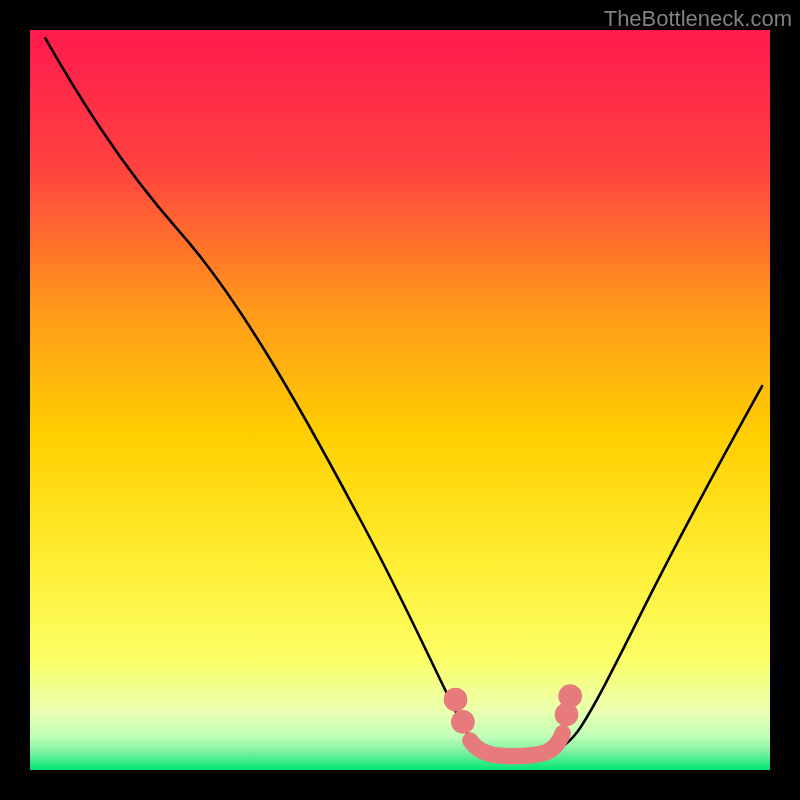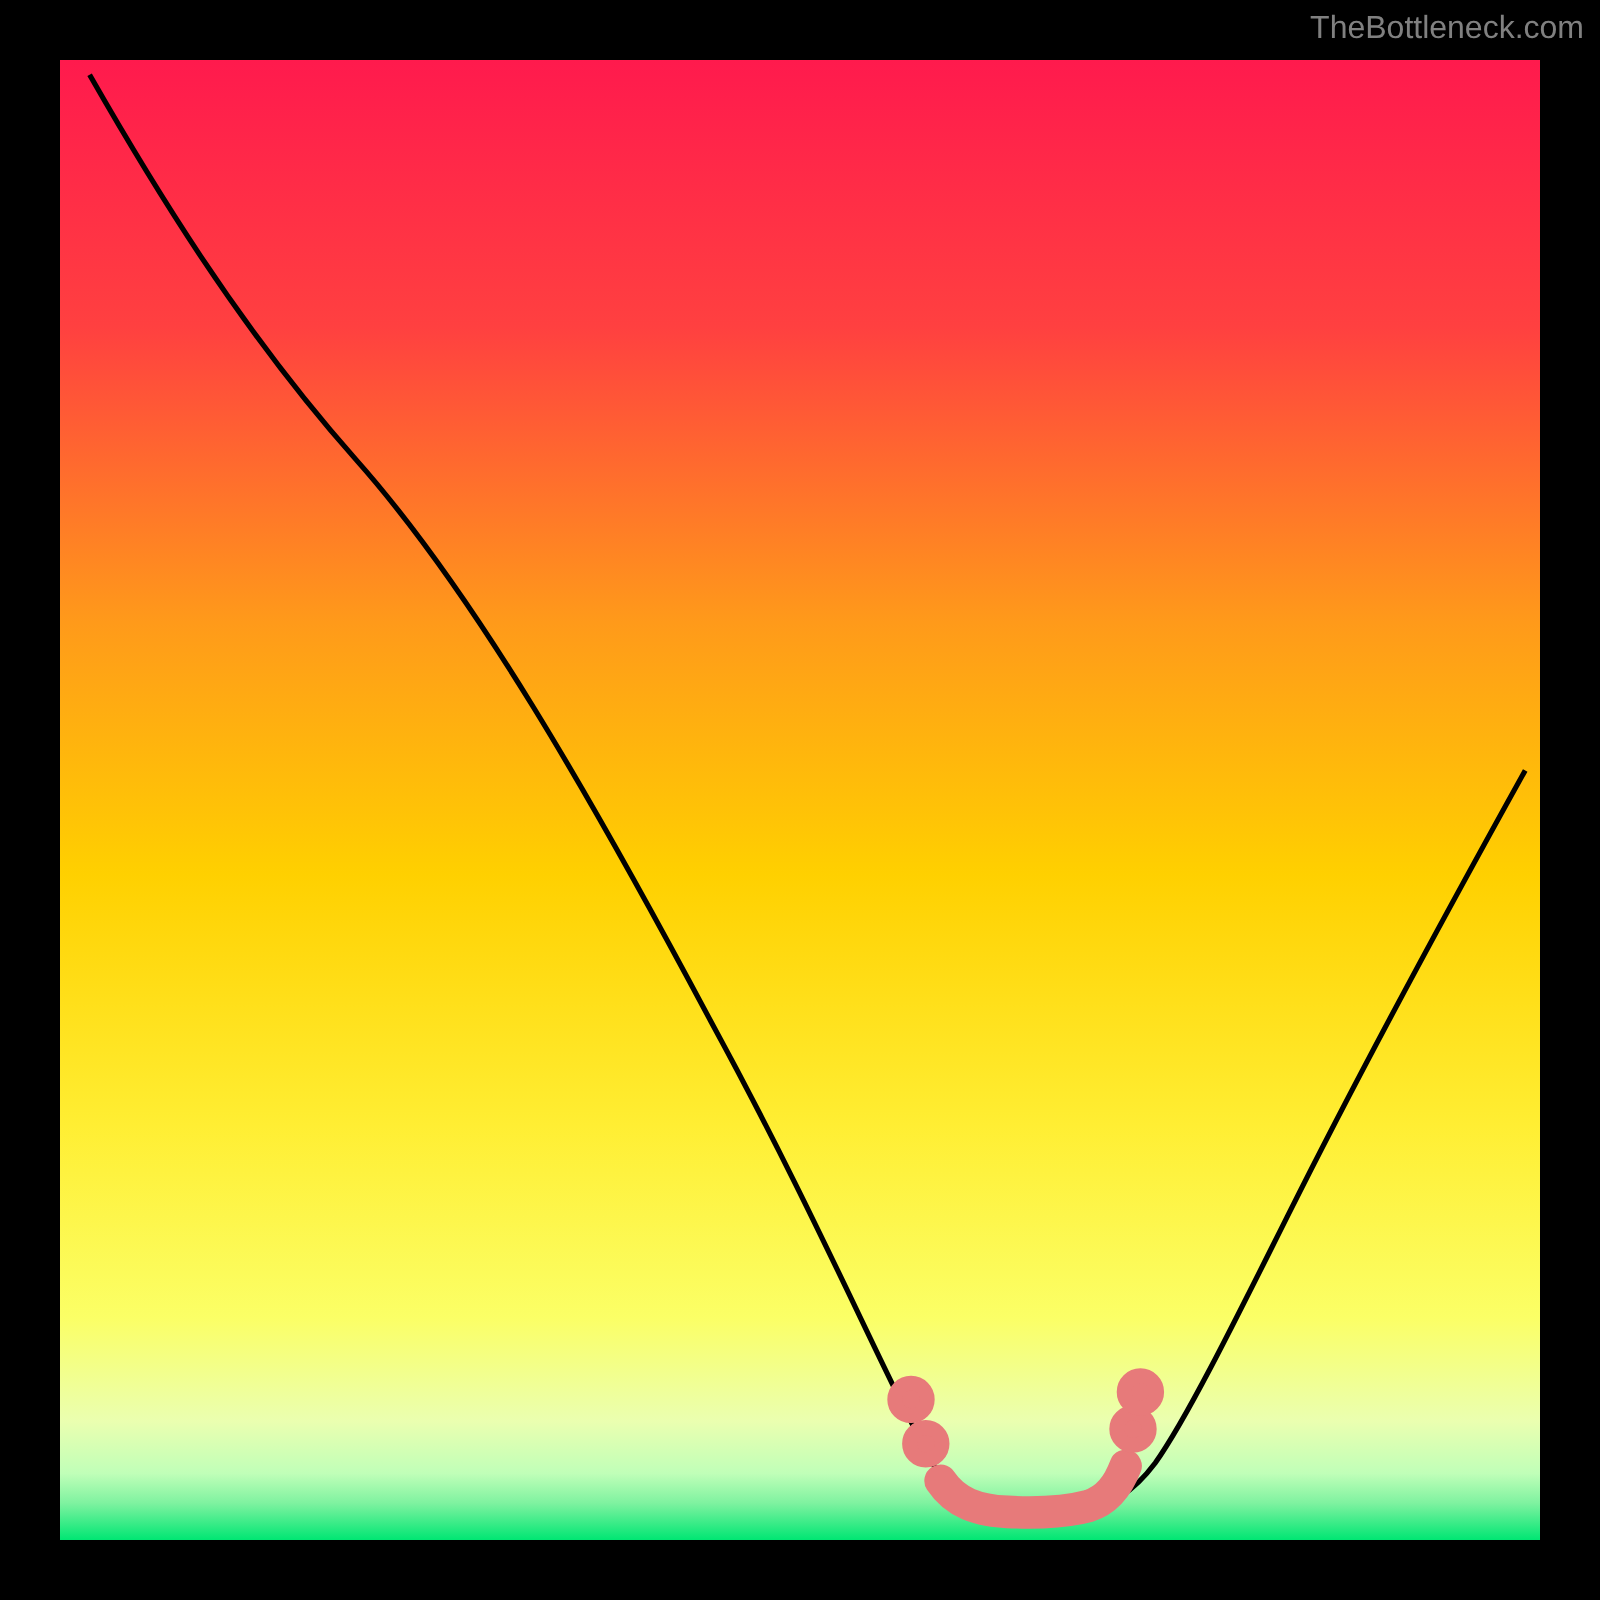--- a/index.html
+++ b/index.html
@@ -22,21 +22,21 @@
     left: 30px;
     top: 30px;
     width: 740px;
     height: 740px;
   }
   .watermark {
     position: absolute;
     top: 6px;
     right: 8px;
     color: #808080;
-    font-size: 16px;
+    font-size: 22px;
     font-weight: 500;
     z-index: 10;
   }
   svg.bg {
     position: absolute;
     left: 0;
     top: 0;
     width: 740px;
     height: 740px;
   }

